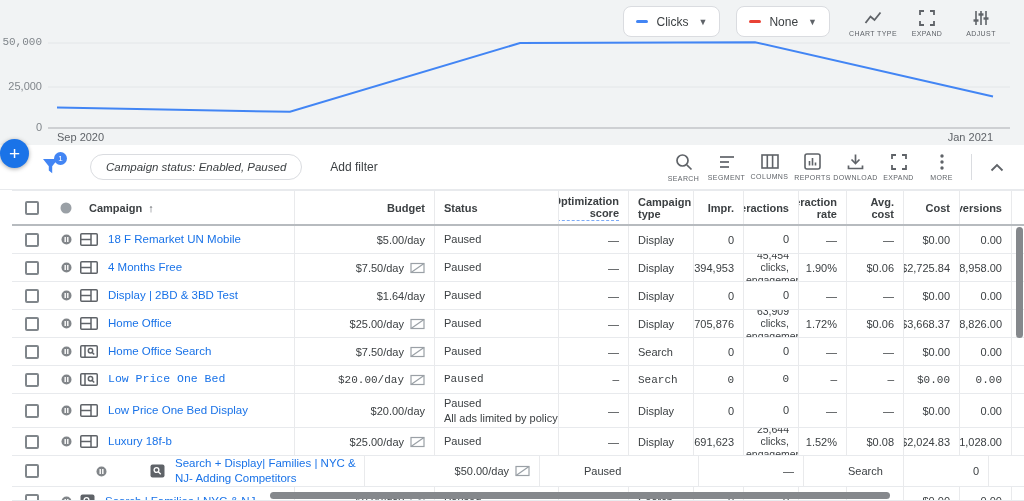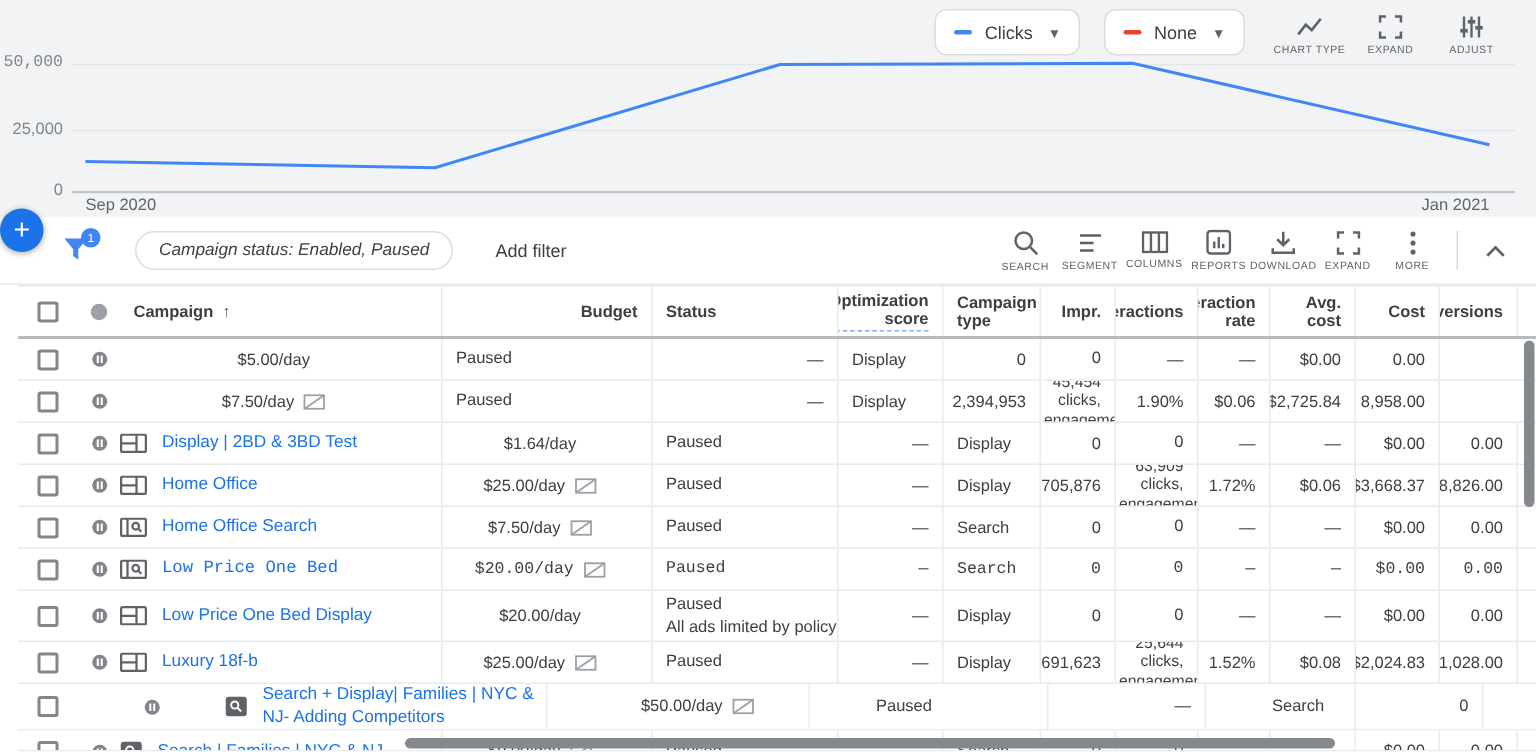--- a/index.html
+++ b/index.html
@@ -73,21 +73,21 @@
   .dashed { border-bottom:1px dashed #7baaf7; padding-bottom:1px; }
   .sort-arrow { margin-left:6px; color:#5f6368; font-weight:normal; }
   .c-check { justify-content:flex-start; padding-left:13px; }
   .checkbox { width:14px; height:14px; border:2px solid #80868b; border-radius:2px; background:#fff; display:inline-block; cursor:pointer; }
   .c-dot { justify-content:center; }
   .c-name { gap:10px; padding-right:8px; }
   .c-name .link { color:#1a73e8; font-size:11.5px; line-height:1.3; text-decoration:none; cursor:pointer; }
   .c-name svg { flex:none; }
   .trow { border-bottom:1px solid #e8eaed; font-size:11px; color:#3c4043; background:#fff; }
   .trow.clipped { overflow:hidden; }
-  .budget-cell { gap:6px;justify-content:center; }
+  .budget-cell { gap:6px; }
   .status-cell { flex-direction:column; align-items:flex-start; justify-content:center; line-height:1.35; }
   .wrapcell { display:block; width:100%; text-align:right; font-size:10.5px; line-height:1.2; padding:2px 9px 2px 2px; }
   
   .hscroll { position:absolute; left:270px; top:492px; width:620px; height:7px; border-radius:4px; background:#85888c; z-index:6; cursor:pointer; }
   .vscroll { position:absolute; right:1px; top:227px; width:7px; height:111px; border-radius:4px; background:#85888c; z-index:6; cursor:pointer; }
 </style>
 </head>
 <body>
 
 <section class="chart-panel">
@@ -249,20 +249,28 @@
         <div class="cell c-check">
           <span class="checkbox"></span>
         </div>
         <div class="cell c-dot">
           <svg width="11" height="11" viewBox="0 0 11 11">
             <circle cx="5.5" cy="5.5" r="5" fill="#818589"></circle>
             <rect x="3.5" y="3" width="1.4" height="5" fill="#fff"></rect>
             <rect x="6.1" y="3" width="1.4" height="5" fill="#fff"></rect>
           </svg>
         </div>
+        <div class="cell c-name bordered">
+          <svg width="18" height="13" viewBox="0 0 18 13" fill="none" stroke="#5f6368" stroke-width="1.5">
+            <rect x="0.75" y="0.75" width="16.5" height="11.5" rx="1"></rect>
+            <line x1="11" y1="1" x2="11" y2="12"></line>
+            <line x1="1" y1="6.5" x2="11" y2="6.5"></line>
+          </svg>
+          <a class="link">18 F Remarket UN Mobile</a>
+        </div>
         <div class="cell r bordered budget-cell">
           <span>$5.00/day</span>
         </div>
         <div class="cell l bordered status-cell">
           <div>Paused</div>
         </div>
         <div class="cell r bordered">—</div>
         <div class="cell l bordered">Display</div>
         <div class="cell r bordered">0</div>
         <div class="cell bordered">
@@ -277,20 +285,28 @@
       <div class="grid-row trow" style="height: 28px;">
         <div class="cell c-check">
           <span class="checkbox"></span>
         </div>
         <div class="cell c-dot">
           <svg width="11" height="11" viewBox="0 0 11 11">
             <circle cx="5.5" cy="5.5" r="5" fill="#818589"></circle>
             <rect x="3.5" y="3" width="1.4" height="5" fill="#fff"></rect>
             <rect x="6.1" y="3" width="1.4" height="5" fill="#fff"></rect>
           </svg>
+        </div>
+        <div class="cell c-name bordered">
+          <svg width="18" height="13" viewBox="0 0 18 13" fill="none" stroke="#5f6368" stroke-width="1.5">
+            <rect x="0.75" y="0.75" width="16.5" height="11.5" rx="1"></rect>
+            <line x1="11" y1="1" x2="11" y2="12"></line>
+            <line x1="1" y1="6.5" x2="11" y2="6.5"></line>
+          </svg>
+          <a class="link">4 Months Free</a>
         </div>
         <div class="cell r bordered budget-cell">
           <span>$7.50/day</span>
           <svg width="15" height="12" viewBox="0 0 15 12" fill="none" stroke="#9aa0a6" stroke-width="1.2">
             <rect x="1" y="1.5" width="13" height="9"></rect>
             <line x1="1" y1="10.5" x2="14" y2="1.5"></line>
           </svg>
         </div>
         <div class="cell l bordered status-cell">
           <div>Paused</div>

